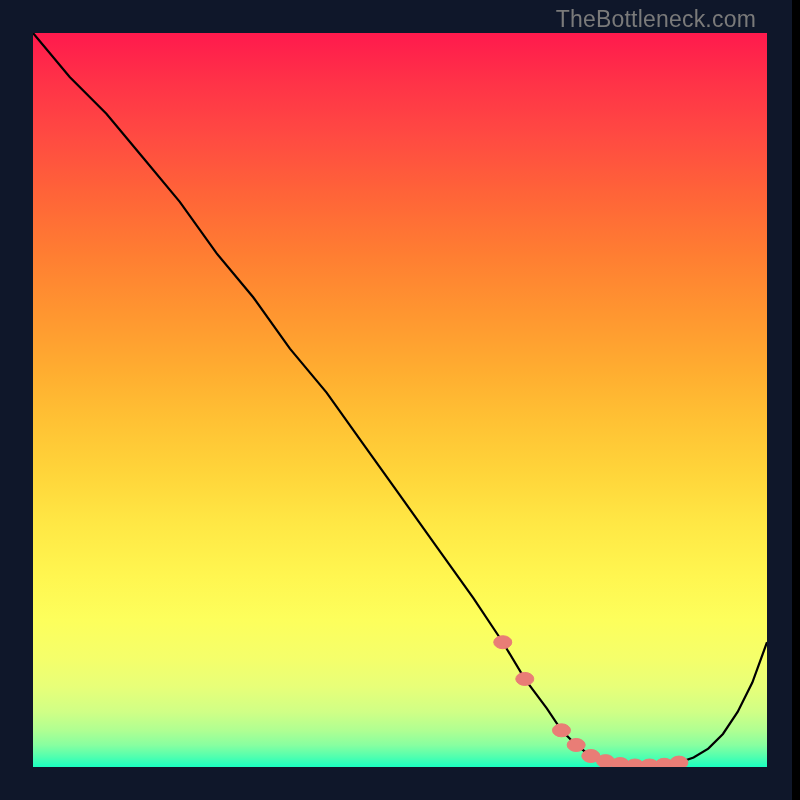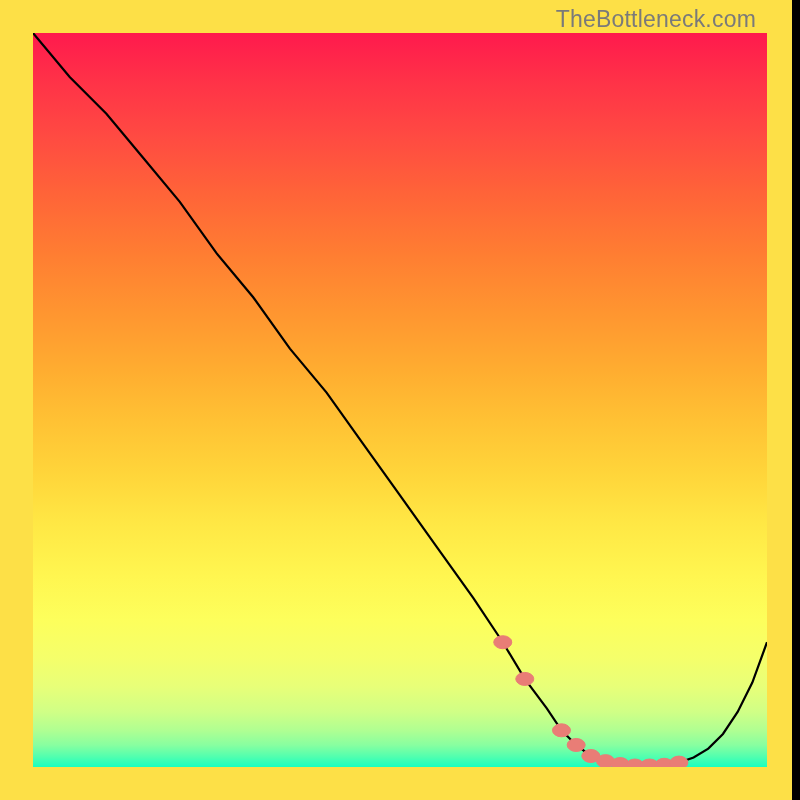--- a/index.html
+++ b/index.html
@@ -1,21 +1,21 @@
 <!DOCTYPE html>
 <html><head>
 <meta charset="utf-8">
 <style>
   * { margin: 0; padding: 0; box-sizing: border-box; }
   html, body { width: 800px; height: 800px; background: #000; overflow: hidden; }
   .container {
     position: relative;
     width: 792px;
     height: 800px;
-    background: #fde047;
+    background: #0f172a;
   }
   .plot-area {
     position: absolute;
     left: 33px;
     top: 33px;
     width: 734px;
     height: 734px;
     background: linear-gradient(to bottom,
       #ff1a4d 0%,
       #ff3048 6%,

